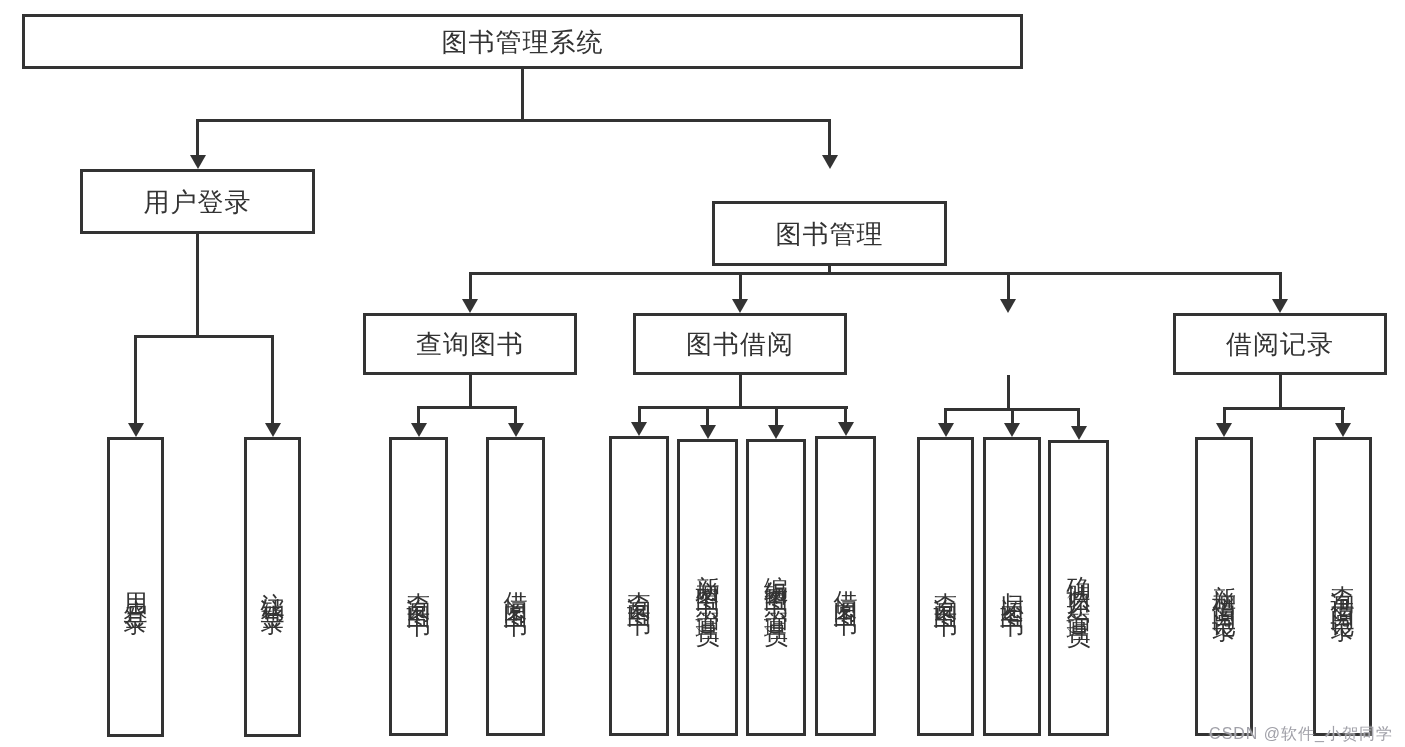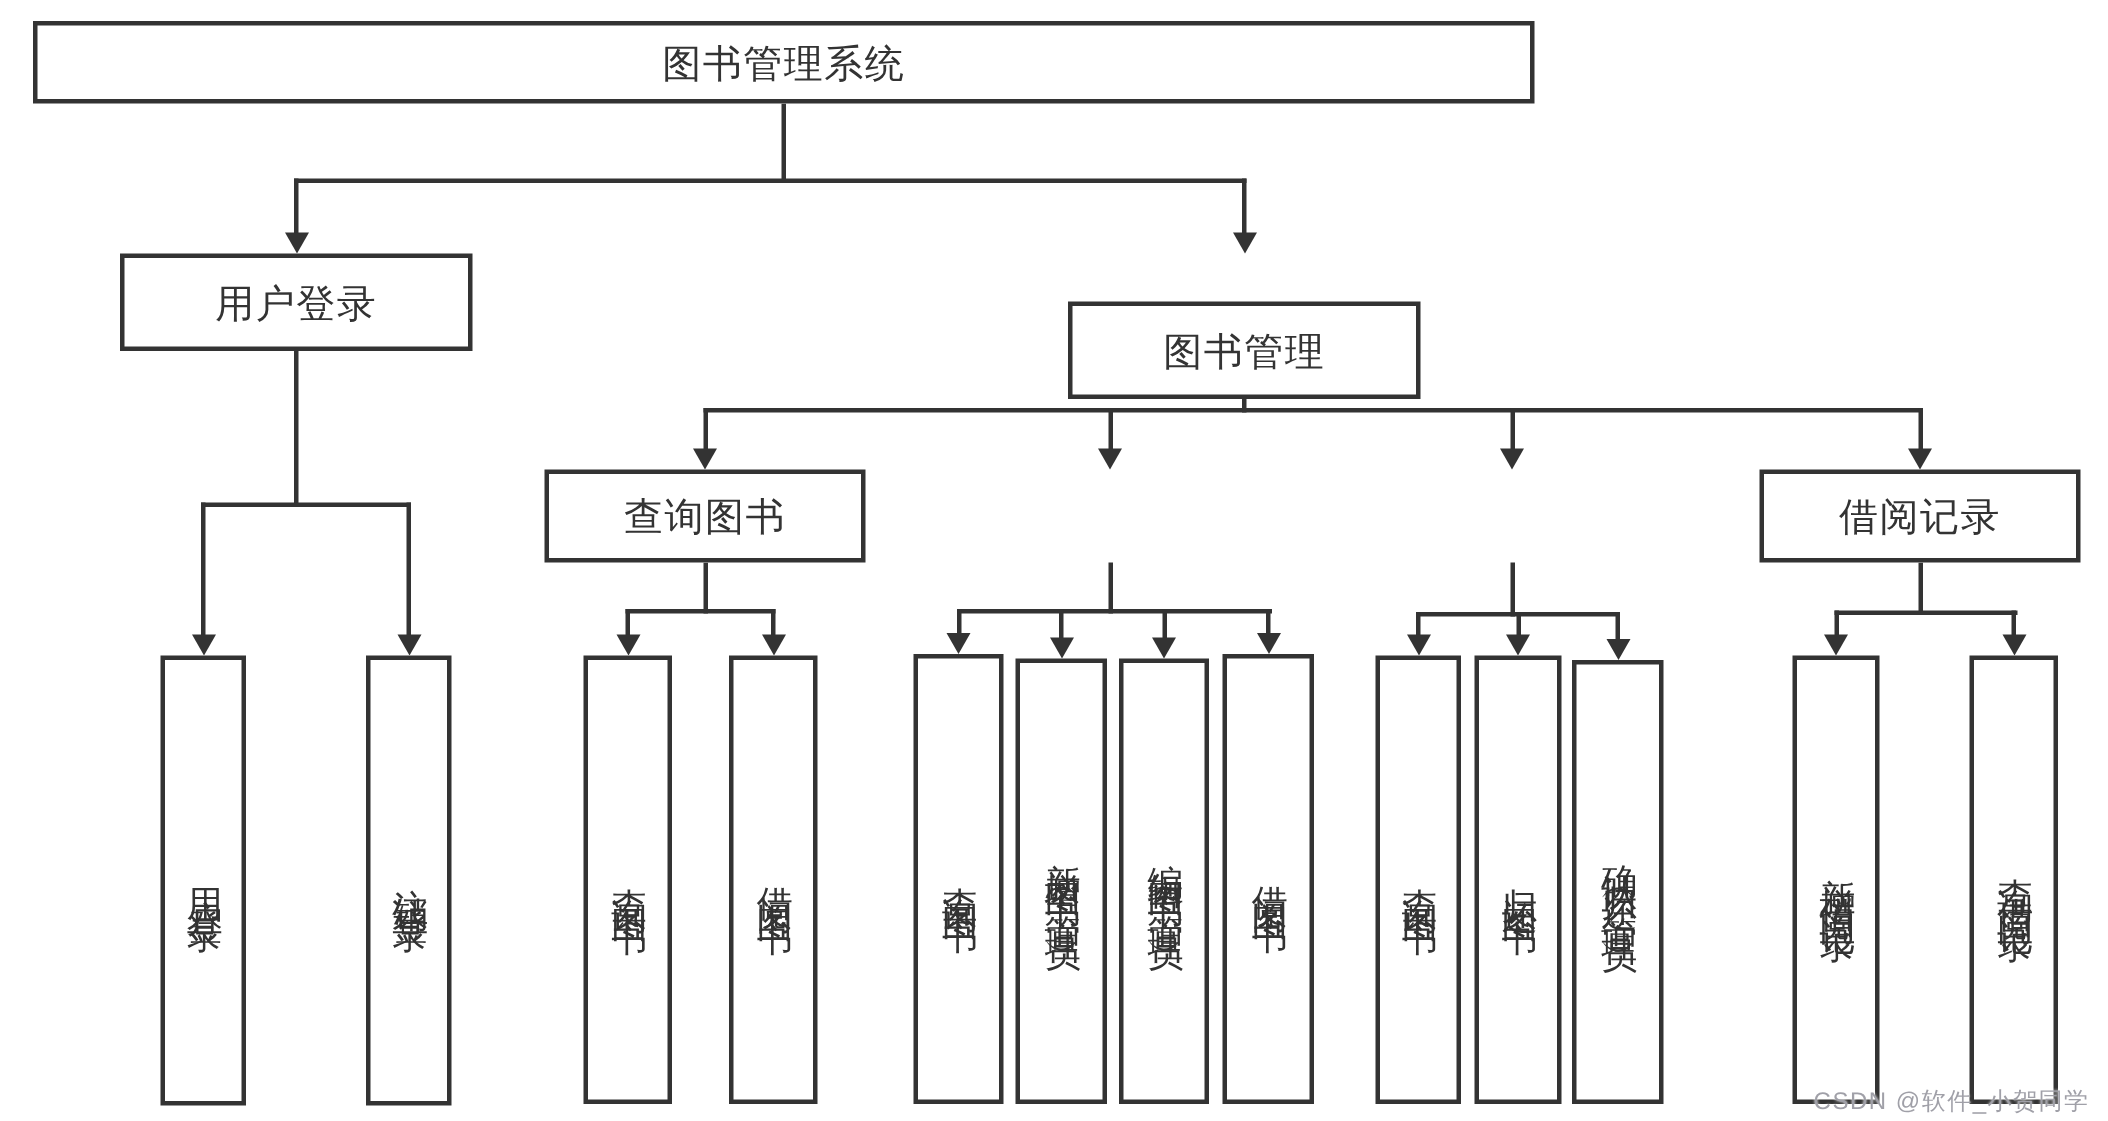--- a/index.html
+++ b/index.html
@@ -99,20 +99,23 @@
     </div>
     <div class="node h" style="left: 80px; top: 169px; width: 235px; height: 65px;">
       <span class="label">用户登录</span>
     </div>
     <div class="node h" style="left: 712px; top: 169px; width: 235px; height: 65px; margin-top: 32px;">
       <span class="label">图书管理</span>
     </div>
     <div class="node h" style="left: 363px; top: 313px; width: 214px; height: 62px;">
       <span class="label">查询图书</span>
     </div>
+    <div class="node h" style="left: 633px; top: 313px; width: 214px; height: 62px;">
+      <span class="label">图书借阅</span>
+    </div>
     <div class="node h" style="left: 1173px; top: 313px; width: 214px; height: 62px;">
       <span class="label">借阅记录</span>
     </div>
     <div class="node v" style="left: 107px; top: 437px; width: 57px; height: 300px;">
       <span class="label">用户登录</span>
     </div>
     <div class="node v" style="left: 244px; top: 437px; width: 57px; height: 300px;">
       <span class="label">注销登录</span>
     </div>
     <div class="node v" style="left: 389px; top: 437px; width: 59px; height: 299px;">

